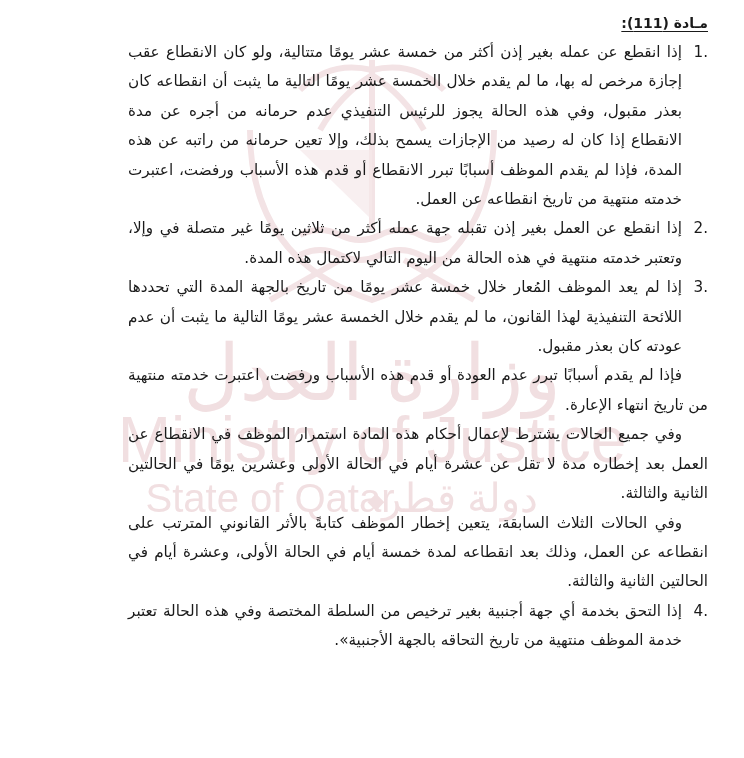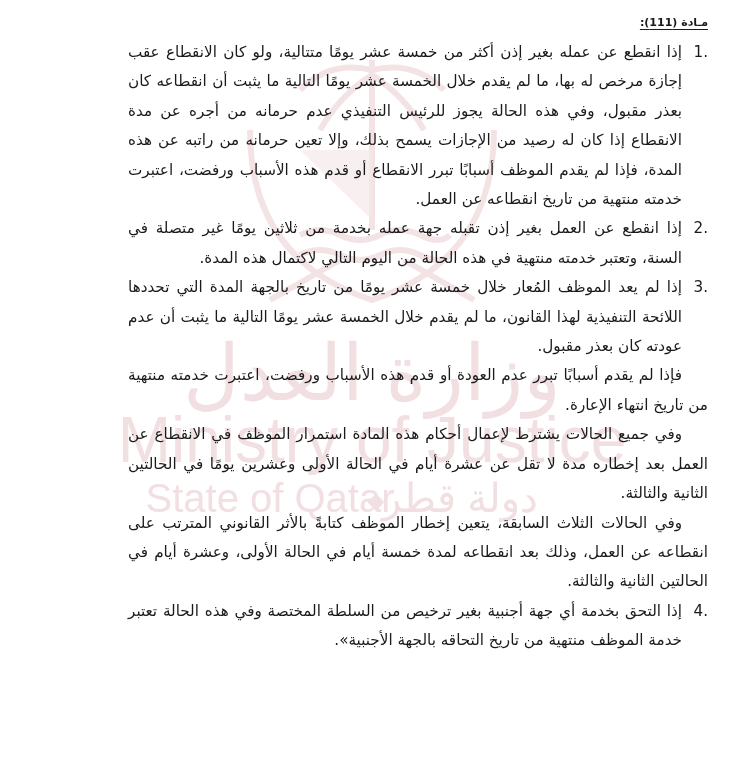--- a/index.html
+++ b/index.html
@@ -42,21 +42,21 @@
       top: 8px;
       width: 580px;
       direction: rtl;
       text-align: justify;
       z-index: 1;
       font-size: 15.2px;
       line-height: 29.4px;
     }
     .title {
       font-weight: bold;
-      font-size: 11px;
+      font-size: 14px;
       text-decoration: underline;
       text-underline-offset: 3px;
       margin: 0;
       line-height: 30px;
     }
     .para {
       margin: 0;
       text-align-last: right;
     }
     .intro {
@@ -116,21 +116,21 @@
 <div class="doc">
   <p class="title">مـادة (111):</p>
 
   <div class="item">
     <div class="num"><span>1.</span></div>
     <div class="txt">إذا انقطع عن عمله بغير إذن أكثر من خمسة عشر يومًا متتالية، ولو كان الانقطاع عقب إجازة مرخص له بها، ما لم يقدم خلال الخمسة عشر يومًا التالية ما يثبت أن انقطاعه كان بعذر مقبول، وفي هذه الحالة يجوز للرئيس التنفيذي عدم حرمانه من أجره عن مدة الانقطاع إذا كان له رصيد من الإجازات يسمح بذلك، وإلا تعين حرمانه من راتبه عن هذه المدة، فإذا لم يقدم الموظف أسبابًا تبرر الانقطاع أو قدم هذه الأسباب ورفضت، اعتبرت خدمته منتهية من تاريخ انقطاعه عن العمل.</div>
   </div>
 
   <div class="item">
     <div class="num"><span>2.</span></div>
-    <div class="txt">إذا انقطع عن العمل بغير إذن تقبله جهة عمله بخدمة من ثلاثين يومًا غير متصلة في السنة، وتعتبر خدمته منتهية في هذه الحالة من اليوم التالي لاكتمال هذه المدة.</div>
+    <div class="txt">إذا انقطع عن العمل بغير إذن تقبله جهة عمله أكثر من ثلاثين يومًا غير متصلة في وإلا، وتعتبر خدمته منتهية في هذه الحالة من اليوم التالي لاكتمال هذه المدة.</div>
   </div>
 
   <div class="item">
     <div class="num"><span>3.</span></div>
     <div class="txt">إذا لم يعد الموظف المُعار خلال خمسة عشر يومًا من تاريخ بالجهة المدة التي تحددها اللائحة التنفيذية لهذا القانون، ما لم يقدم خلال الخمسة عشر يومًا التالية ما يثبت أن عدم عودته كان بعذر مقبول.</div>
   </div>
 
   <p class="para indent">فإذا لم يقدم أسبابًا تبرر عدم العودة أو قدم هذه الأسباب ورفضت، اعتبرت خدمته منتهية من تاريخ انتهاء الإعارة.</p>
   <p class="para indent">وفي جميع الحالات يشترط لإعمال أحكام هذه المادة استمرار الموظف في الانقطاع عن العمل بعد إخطاره مدة لا تقل عن عشرة أيام في الحالة الأولى وعشرين يومًا في الحالتين الثانية والثالثة.</p>
   <p class="para indent">وفي الحالات الثلاث السابقة، يتعين إخطار الموظف كتابةً بالأثر القانوني المترتب على انقطاعه عن العمل، وذلك بعد انقطاعه لمدة خمسة أيام في الحالة الأولى، وعشرة أيام في الحالتين الثانية والثالثة.</p>

